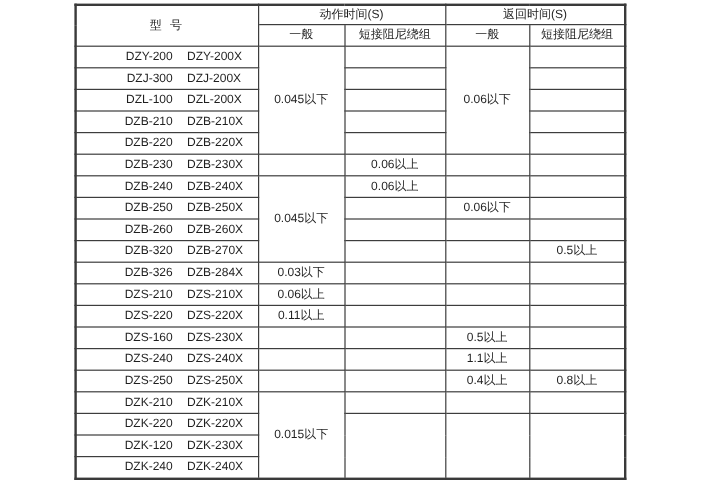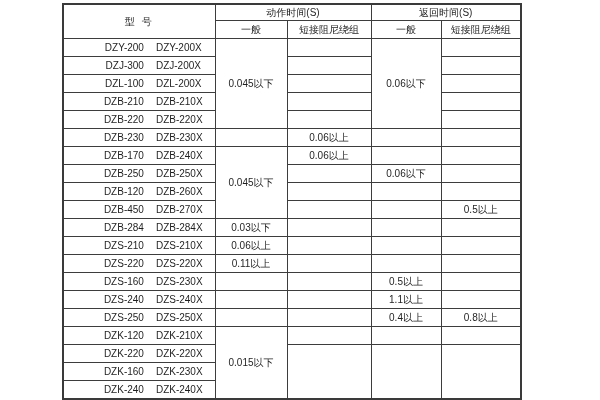--- a/index.html
+++ b/index.html
@@ -131,21 +131,21 @@
             </span>
           </td>
         <td></td>
         <td>0.06以上</td>
         <td></td>
         <td></td>
       </tr>
       <tr>
         <td class="model-cell">
             <span class="pair">
-              <span>DZB-170</span>
+              <span>DZB-240</span>
               <span>DZB-240X</span>
             </span>
           </td>
         <td rowspan="4">0.045以下</td>
         <td>0.06以上</td>
         <td></td>
         <td></td>
       </tr>
       <tr>
         <td class="model-cell">
@@ -154,43 +154,43 @@
               <span>DZB-250X</span>
             </span>
           </td>
         <td></td>
         <td>0.06以下</td>
         <td></td>
       </tr>
       <tr>
         <td class="model-cell">
             <span class="pair">
-              <span>DZB-120</span>
+              <span>DZB-260</span>
               <span>DZB-260X</span>
             </span>
           </td>
         <td></td>
         <td></td>
         <td></td>
       </tr>
       <tr>
         <td class="model-cell">
             <span class="pair">
-              <span>DZB-450</span>
+              <span>DZB-320</span>
               <span>DZB-270X</span>
             </span>
           </td>
         <td></td>
         <td></td>
         <td>0.5以上</td>
       </tr>
       <tr>
         <td class="model-cell">
             <span class="pair">
-              <span>DZB-284</span>
+              <span>DZB-326</span>
               <span>DZB-284X</span>
             </span>
           </td>
         <td>0.03以下</td>
         <td></td>
         <td></td>
         <td></td>
       </tr>
       <tr>
         <td class="model-cell">
@@ -248,21 +248,21 @@
             </span>
           </td>
         <td></td>
         <td></td>
         <td>0.4以上</td>
         <td>0.8以上</td>
       </tr>
       <tr>
         <td class="model-cell">
             <span class="pair">
-              <span>DZK-120</span>
+              <span>DZK-210</span>
               <span>DZK-210X</span>
             </span>
           </td>
         <td rowspan="4">0.015以下</td>
         <td></td>
         <td></td>
         <td></td>
       </tr>
       <tr>
         <td class="model-cell">
@@ -271,21 +271,21 @@
               <span>DZK-220X</span>
             </span>
           </td>
         <td rowspan="3"></td>
         <td rowspan="3"></td>
         <td rowspan="3"></td>
       </tr>
       <tr>
         <td class="model-cell">
             <span class="pair">
-              <span>DZK-160</span>
+              <span>DZK-120</span>
               <span>DZK-230X</span>
             </span>
           </td>
       </tr>
       <tr>
         <td class="model-cell">
             <span class="pair">
               <span>DZK-240</span>
               <span>DZK-240X</span>
             </span>

